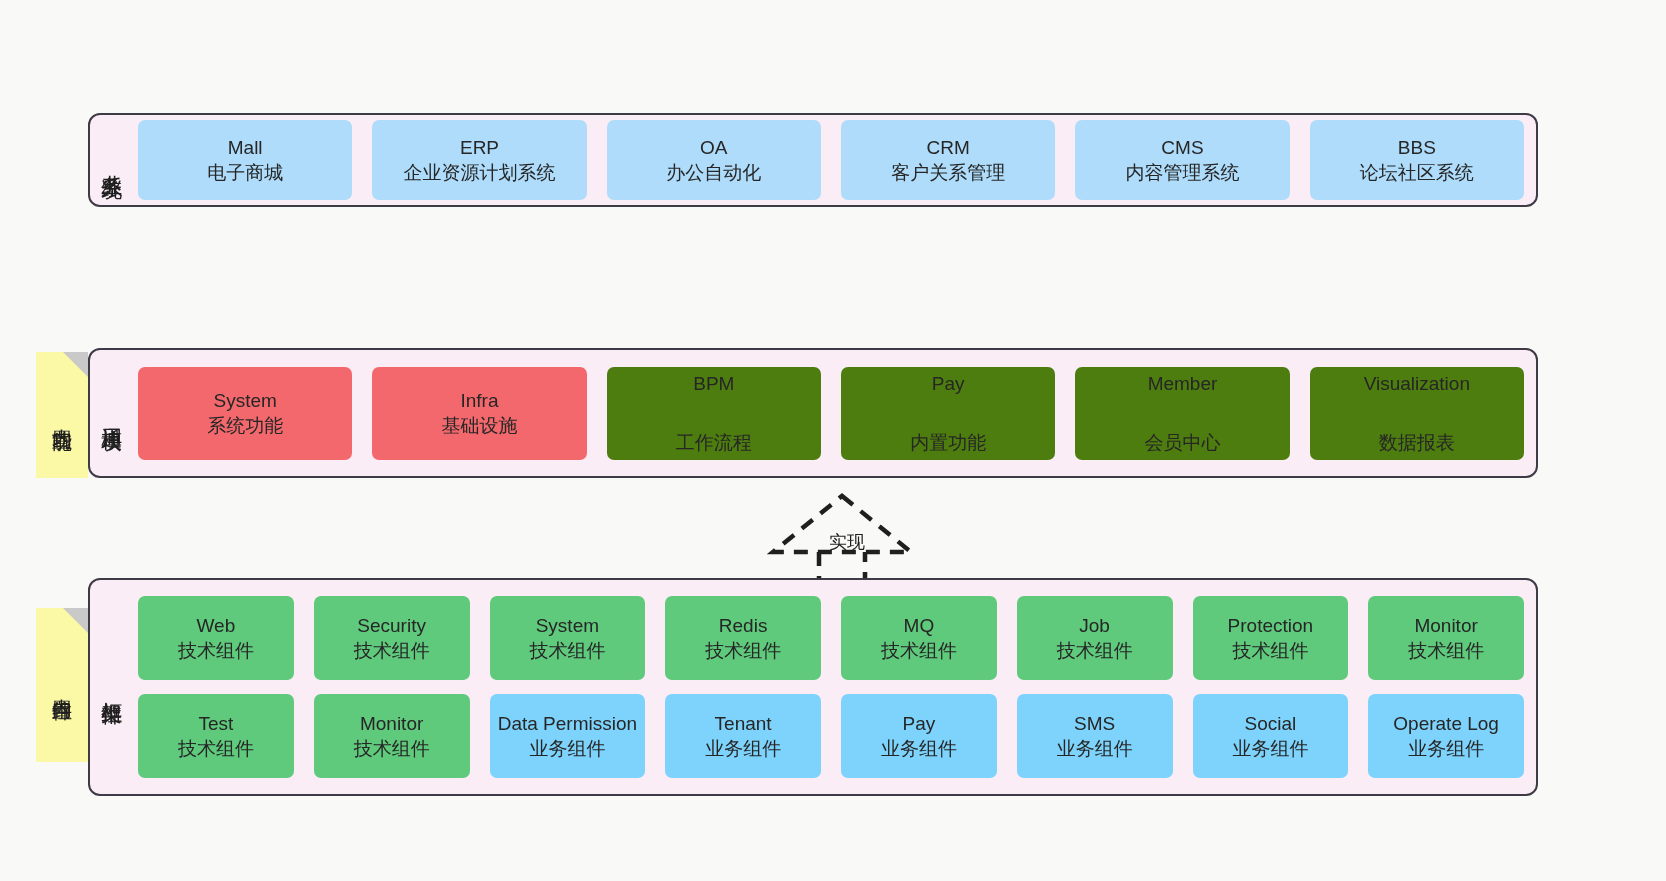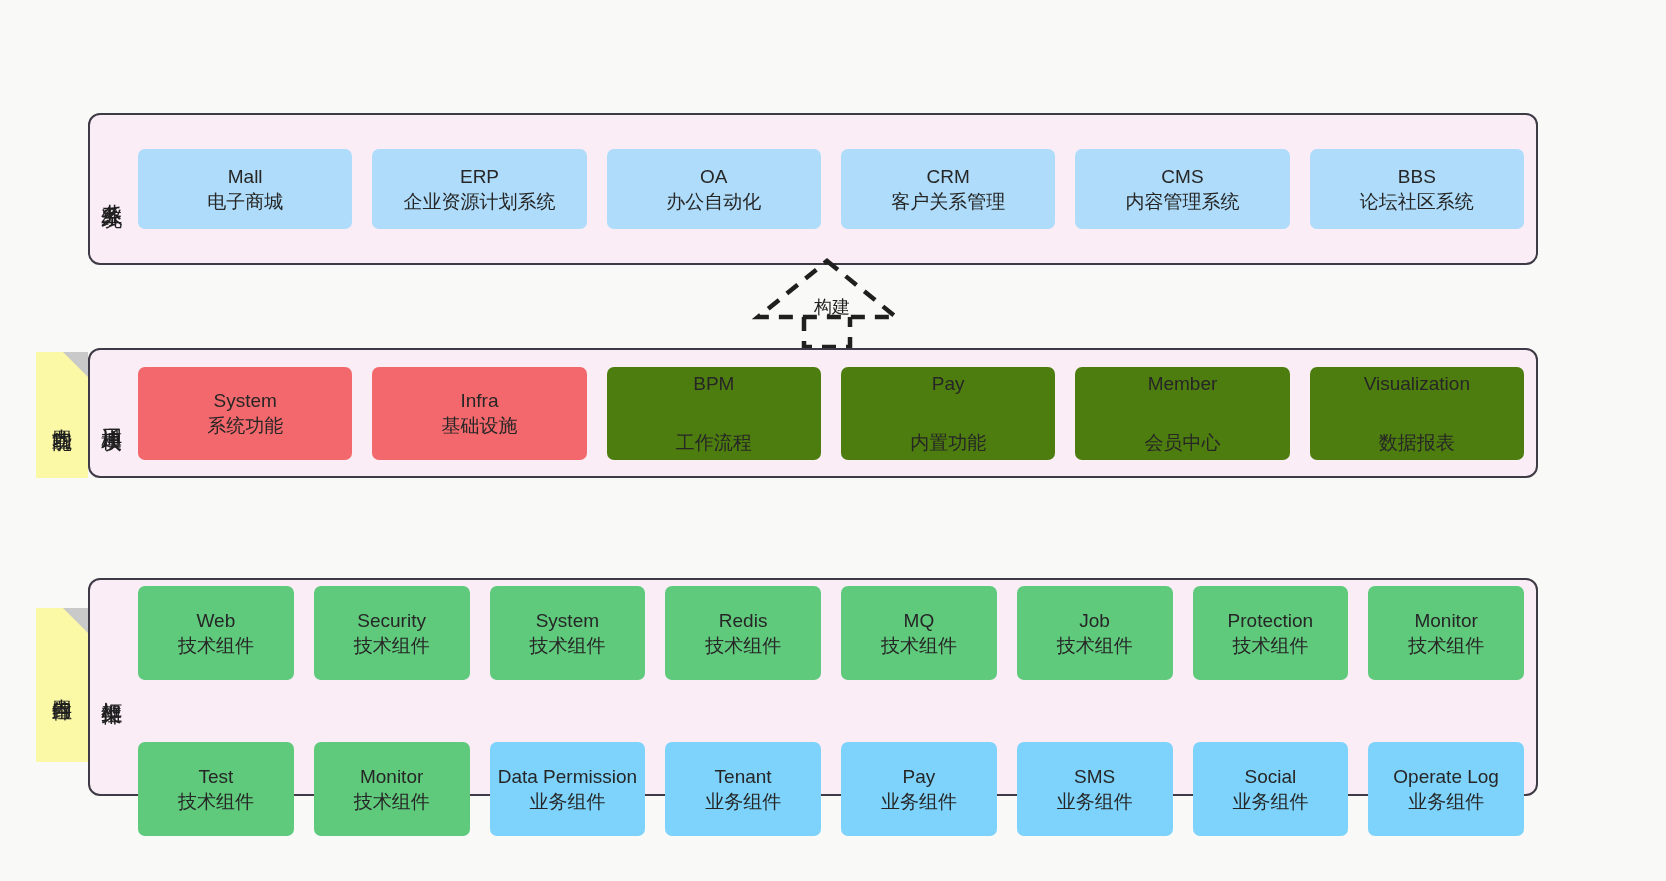--- a/index.html
+++ b/index.html
@@ -65,21 +65,21 @@
     line-height:1.32;
     color:#262626;
     box-sizing:border-box;
     padding:4px 6px;
   }
   .box .en{display:block;}
   .box .cn{display:block;}
 
   .h-biz{height:80px;}
   .h-mod{height:93px;}
-  .h-cmp{height:94px;margin-top:48px;}
+  .h-cmp{height:84px;}
 
   .c-blue{background:#AEDCFA;}
   .c-red{background:#F3686C;}
   .c-pink{background:#4d7c0f;justify-content:space-between;}
   .c-green{background:#5FC97C;}
   .c-lgreen{background:#7dd3fc;}
 
   
   .note{
     position:absolute;
@@ -112,21 +112,21 @@
     color:#1F1F1F;
     background:transparent;
     white-space:nowrap;
   }
 </style>
 </head>
 <body>
 
 <div class="canvas">
 
-  <div class="layer" id="layer-0" style="left:88px;top:113px;width:1450px;height:152px;">
+  <div class="layer" id="layer-0" style="left:88px;top:113px;width:1450px;height:94px;">
     <div class="layer-title">业务系统</div>
     <div class="layer-body">
       <div class="row">
 
         <div class="cell">
           <div class="box c-blue h-biz">
             <span class="en">Mall</span>
             <span class="cn">电子商城</span>
           </div>
         </div>
@@ -158,29 +158,20 @@
           <div class="box c-blue h-biz">
             <span class="en">BBS</span>
             <span class="cn">论坛社区系统</span>
           </div>
         </div>
 
       </div>
     </div>
   </div>
 
-  <div class="conn" style="left:752px;top:255px;width:150px;height:95px;">
-    <svg width="150" height="95" viewBox="0 0 150 95">
-
-      <path d="M 75 6 L 144 62 L 6 62 Z" fill="none" stroke="#1F1F1F" stroke-width="4.5" stroke-dasharray="14 10" stroke-linejoin="miter"></path>
-
-      <path d="M 52 62 L 52 92 L 98 92 L 98 62" fill="none" stroke="#1F1F1F" stroke-width="4.5" stroke-dasharray="14 10"></path>
-    </svg>
-    <div class="conn-label" style="left:62px;top:40px;">构建</div>
-  </div>
 
   <div class="layer" id="layer-1" style="left:88px;top:348px;width:1450px;height:130px;">
     <div class="layer-title">通用模块</div>
     <div class="layer-body">
       <div class="row">
 
         <div class="cell">
           <div class="box c-red h-mod">
             <span class="en">System</span>
             <span class="cn">系统功能</span>
@@ -219,20 +210,27 @@
 
       </div>
     </div>
   </div>
 
   <div class="note" style="left:36px;top:352px;width:52px;height:126px;">
     <div class="fold"></div>
     <span>内置功能</span>
   </div>
 
+  <div class="conn" style="left:767px;top:490px;width:150px;height:95px;">
+    <svg width="150" height="95" viewBox="0 0 150 95">
+      <path d="M 75 6 L 144 62 L 6 62 Z" fill="none" stroke="#1F1F1F" stroke-width="4.5" stroke-dasharray="14 10" stroke-linejoin="miter"></path>
+      <path d="M 52 62 L 52 92 L 98 92 L 98 62" fill="none" stroke="#1F1F1F" stroke-width="4.5" stroke-dasharray="14 10"></path>
+    </svg>
+    <div class="conn-label" style="left:62px;top:40px;">实现</div>
+  </div>
 
   <div class="layer" id="layer-2" style="left:88px;top:578px;width:1450px;height:218px;">
     <div class="layer-title">框架组件</div>
     <div class="layer-body">
 
       <div class="row">
         <div class="cell">
           <div class="box c-green h-cmp">
             <span class="en">Web</span>
             <span class="cn">技术组件</span>

